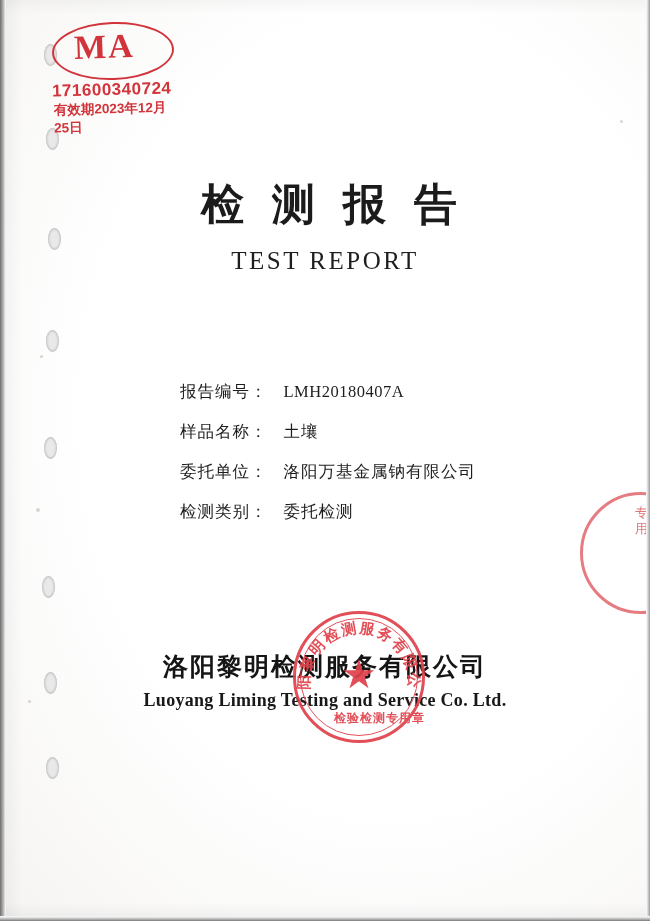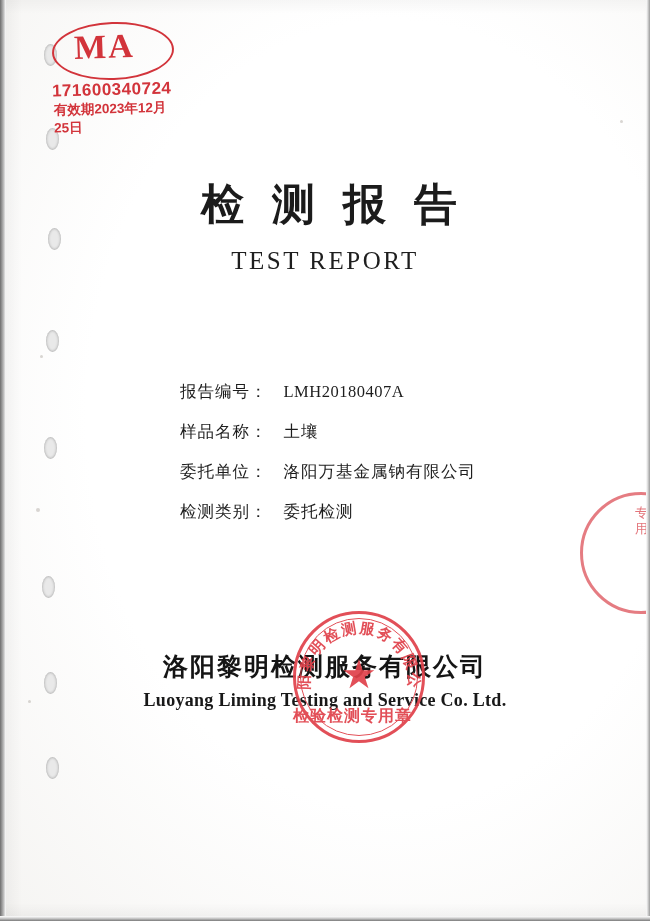--- a/index.html
+++ b/index.html
@@ -248,23 +248,23 @@
     font-family: "DejaVu Serif", serif;
     font-size: 15px;
     font-weight: bold;
     letter-spacing: 2px;
   }
   .seal-bottom {
     position: absolute;
     left: 0;
     right: 0;
     bottom: 16px;
-    text-align: left;
-    font-family: "DejaVu Serif", serif;
-    font-size: 16px;
+    text-align: right;
+    font-family: "DejaVu Serif", serif;
+    font-size: 12px;
     font-weight: bold;
     color: #e0414a;
     letter-spacing: 1px;
   }
 
   
   .seal-edge {
     position: absolute;
     right: -52px;
     top: 492px;

